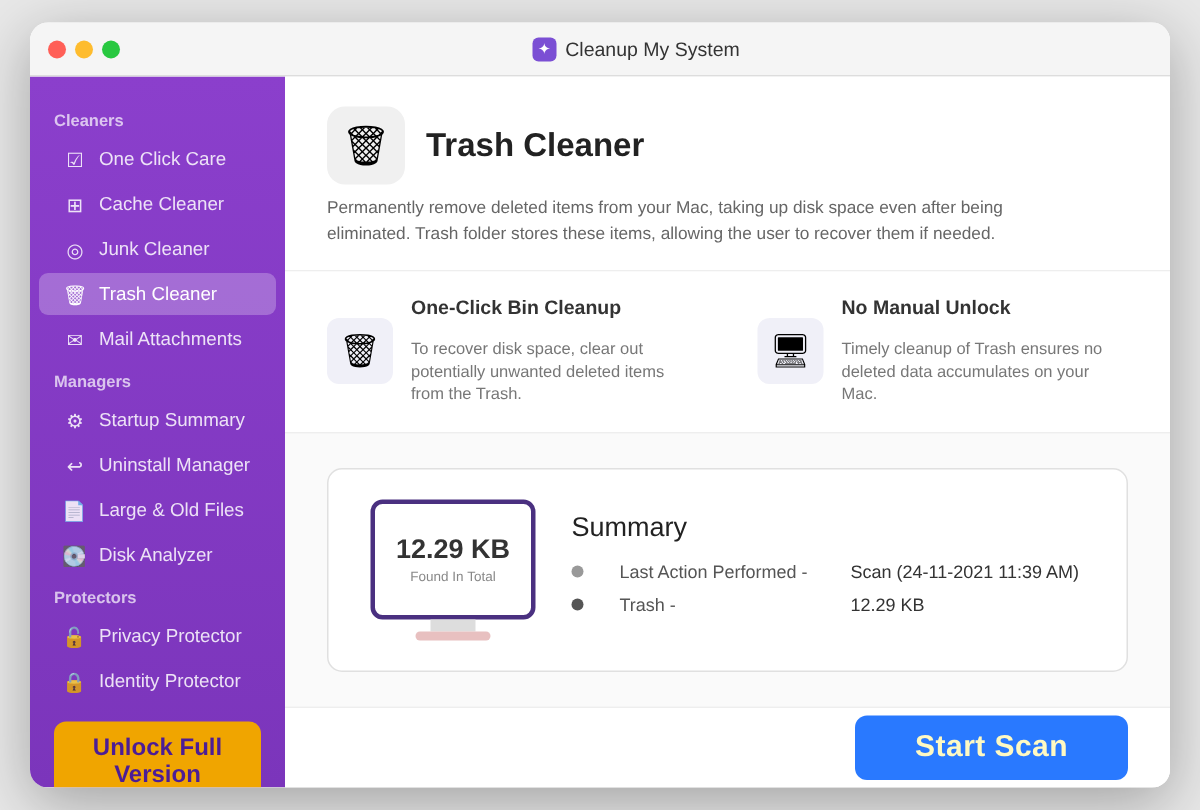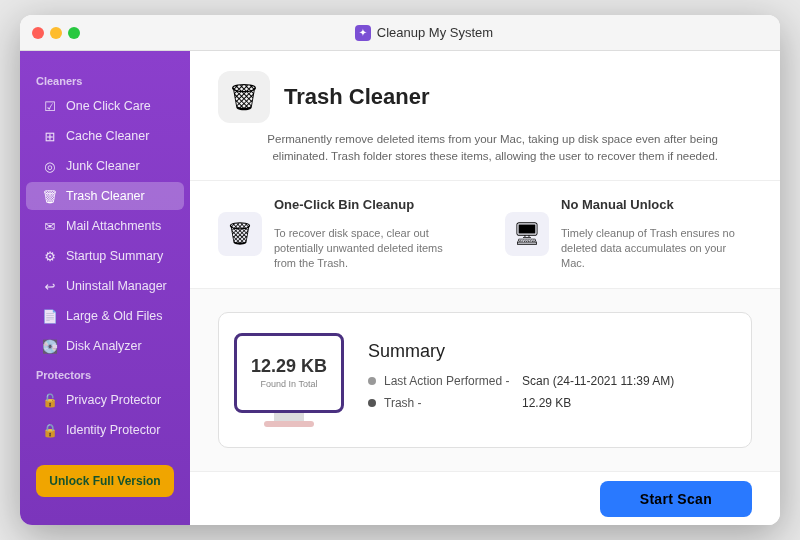--- a/index.html
+++ b/index.html
@@ -110,24 +110,24 @@
       flex-shrink: 0;
     }
     .sidebar-bottom {
       margin-top: auto;
       padding: 12px 16px;
     }
     .unlock-btn {
       width: 100%;
       padding: 9px;
       background: #f0a500;
-      color: #14532d;
+      color: #4c1d95;
       border: none;
       border-radius: 8px;
-      font-size: 12px;
+      font-size: 16px;
       font-weight: 600;
       cursor: pointer;
     }
     
     .main {
       flex: 1;
       background: #fafafa;
       display: flex;
       flex-direction: column;
       overflow: hidden;
@@ -156,21 +156,20 @@
     .header-title {
       font-size: 22px;
       font-weight: 700;
       color: #222;
     }
     .header-desc {
       font-size: 11.5px;
       color: #666;
       line-height: 1.5;
       max-width: 500px;
-      text-align: right;
     }
     .features-row {
       display: flex;
       gap: 40px;
       padding: 16px 28px;
       background: white;
       border-bottom: 1px solid #eee;
     }
     .feature-item {
       display: flex;
@@ -203,21 +202,21 @@
     .summary-area {
       flex: 1;
       padding: 16px 28px;
       display: flex;
       align-items: center;
     }
     .summary-card {
       border: 1px solid #e0e0e0;
       border-radius: 10px;
       width: 100%;
-      padding: 20px 15px;
+      padding: 20px 28px;
       display: flex;
       align-items: center;
       gap: 24px;
       background: white;
     }
     .monitor-visual {
       display: flex;
       flex-direction: column;
       align-items: center;
       flex-shrink: 0;
@@ -261,21 +260,21 @@
     }
     .summary-title {
       font-size: 18px;
       font-weight: 400;
       color: #222;
       margin-bottom: 12px;
     }
     .summary-row {
       display: flex;
       align-items: flex-start;
-      gap: 8px;
+      gap: 24px;
       margin-bottom: 8px;
       font-size: 12px;
     }
     .dot {
       width: 8px;
       height: 8px;
       border-radius: 50%;
       margin-top: 3px;
       flex-shrink: 0;
     }
@@ -294,24 +293,24 @@
       background: white;
       border-top: 1px solid #eee;
       display: flex;
       align-items: center;
       justify-content: flex-end;
       padding: 0 28px;
     }
     .start-scan-btn {
       padding: 10px 40px;
       background: #2979ff;
-      color: #000000;
+      color: #fef9c3;
       border: none;
       border-radius: 8px;
-      font-size: 14px;
+      font-size: 20px;
       font-weight: 600;
       cursor: pointer;
       letter-spacing: 0.3px;
     }
   </style>
 </head>
 <body>
 
 <div class="window">
 
@@ -346,20 +345,21 @@
       </div>
       <div class="sidebar-item active">
         <span class="sidebar-icon">🗑</span>
         <span>Trash Cleaner</span>
       </div>
       <div class="sidebar-item">
         <span class="sidebar-icon">✉</span>
         <span>Mail Attachments</span>
       </div>
 
+      <div class="sidebar-section-label">Managers</div>
 
       <div class="sidebar-item">
         <span class="sidebar-icon">⚙</span>
         <span>Startup Summary</span>
       </div>
       <div class="sidebar-item">
         <span class="sidebar-icon">↩</span>
         <span>Uninstall Manager</span>
       </div>
       <div class="sidebar-item">

